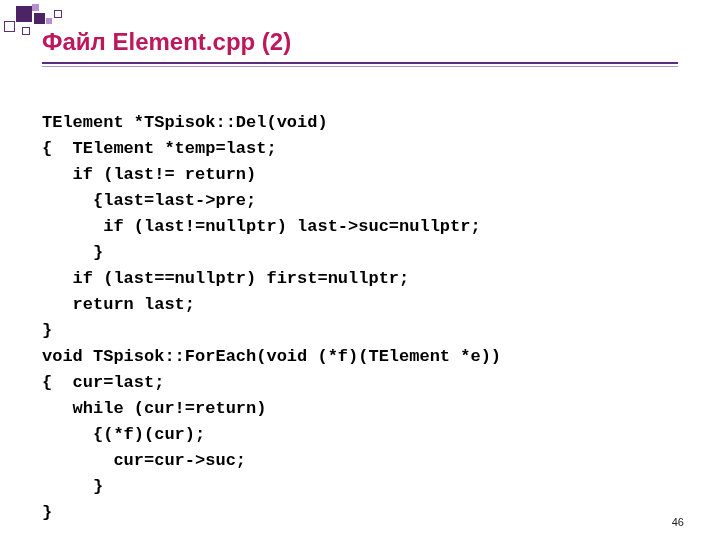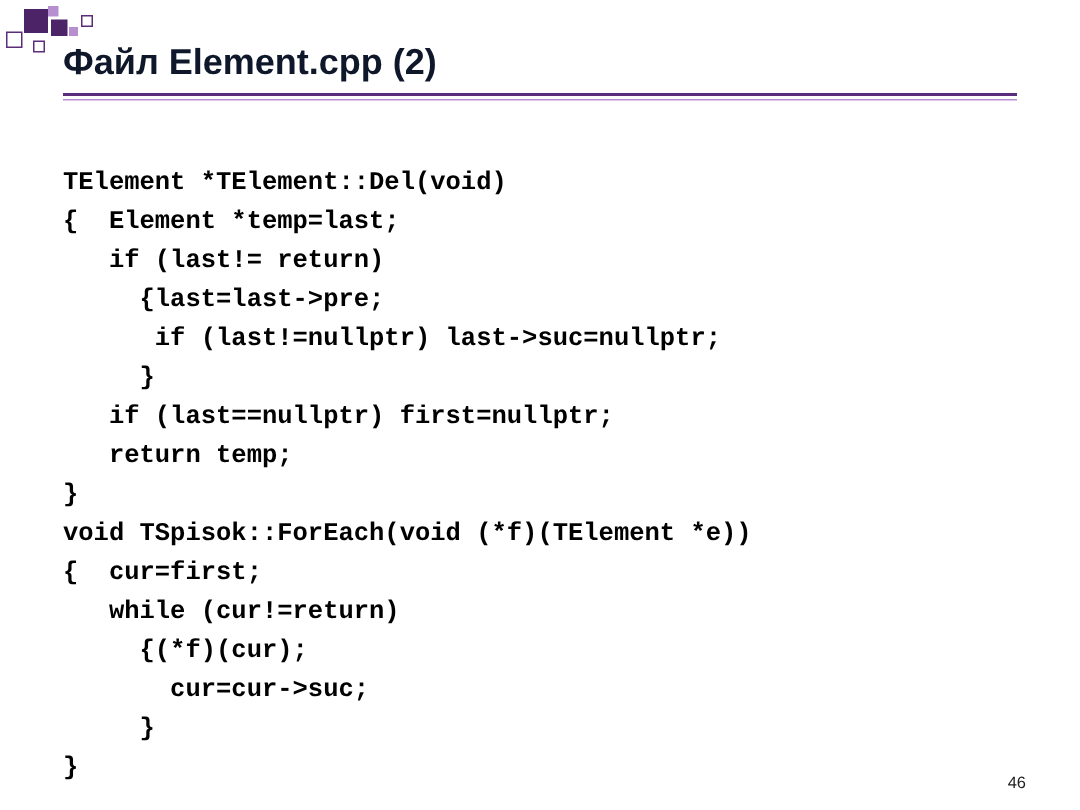--- a/index.html
+++ b/index.html
@@ -28,21 +28,21 @@
   .sq-outline { border: 1px solid #5b2d7a; background: transparent; }
   .sq-dark { background: #4b2366; }
   .sq-light { background: #b78fd1; }
   
   .title {
     position: absolute;
     top: 28px;
     left: 42px;
     font-size: 24px;
     font-weight: bold;
-    color: #0f172a;
+    color: #be185d;
   }
   .underline1 {
     position: absolute;
     top: 62px;
     left: 42px;
     width: 636px;
     height: 2px;
     background: #5b2d7a;
   }
   .underline2 {
@@ -86,31 +86,31 @@
   <div class="sq sq-light" style="left:28px; top:0px; width:7px; height:7px;"></div>
   <div class="sq sq-light" style="left:42px; top:14px; width:6px; height:6px;"></div>
   <div class="sq sq-outline" style="left:50px; top:6px; width:8px; height:8px;"></div>
 </div>
 
 <div class="title">Файл Element.cpp (2)</div>
 <div class="underline1"></div>
 <div class="underline2"></div>
 
 <div class="code">
-<span>TElement *TElement::Del(void)</span>
-<span>{  Element *temp=last;</span>
+<span>TElement *TSpisok::Del(void)</span>
+<span>{  TElement *temp=last;</span>
 <span>   if (last!= return)</span>
 <span>     {last=last-&gt;pre;</span>
 <span>      if (last!=nullptr) last-&gt;suc=nullptr;</span>
 <span>     }</span>
 <span>   if (last==nullptr) first=nullptr;</span>
-<span>   return temp;</span>
+<span>   return last;</span>
 <span>}</span>
 <span>void TSpisok::ForEach(void (*f)(TElement *e))</span>
-<span>{  cur=first;</span>
+<span>{  cur=last;</span>
 <span>   while (cur!=return)</span>
 <span>     {(*f)(cur);</span>
 <span>       cur=cur-&gt;suc;</span>
 <span>     }</span>
 <span>}</span>
 </div>
 
 <div class="pagenum">46</div>
 
 </body></html>

